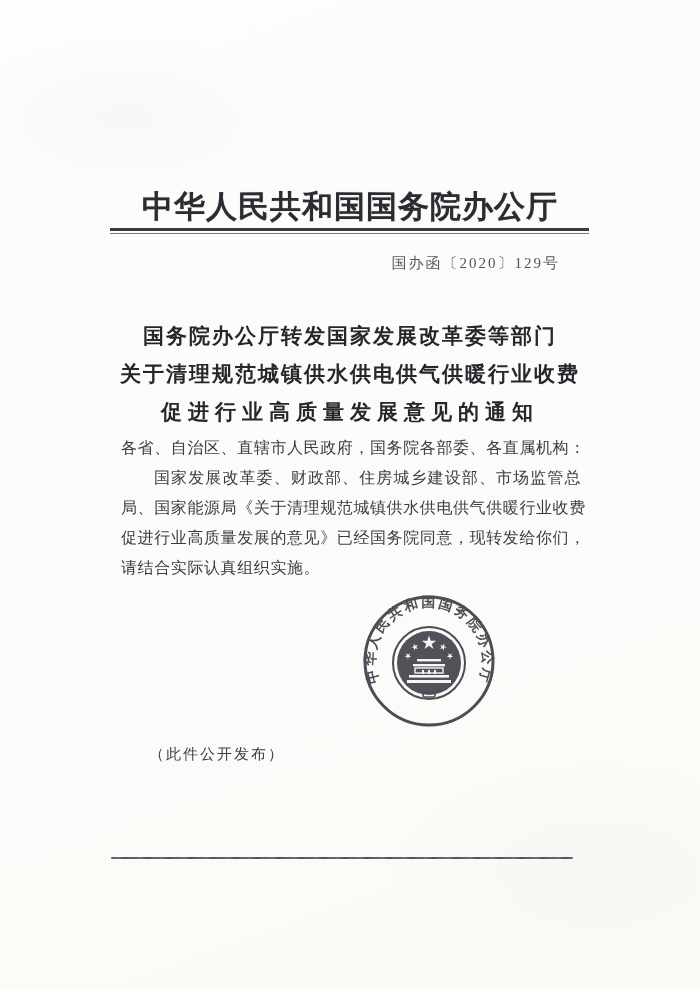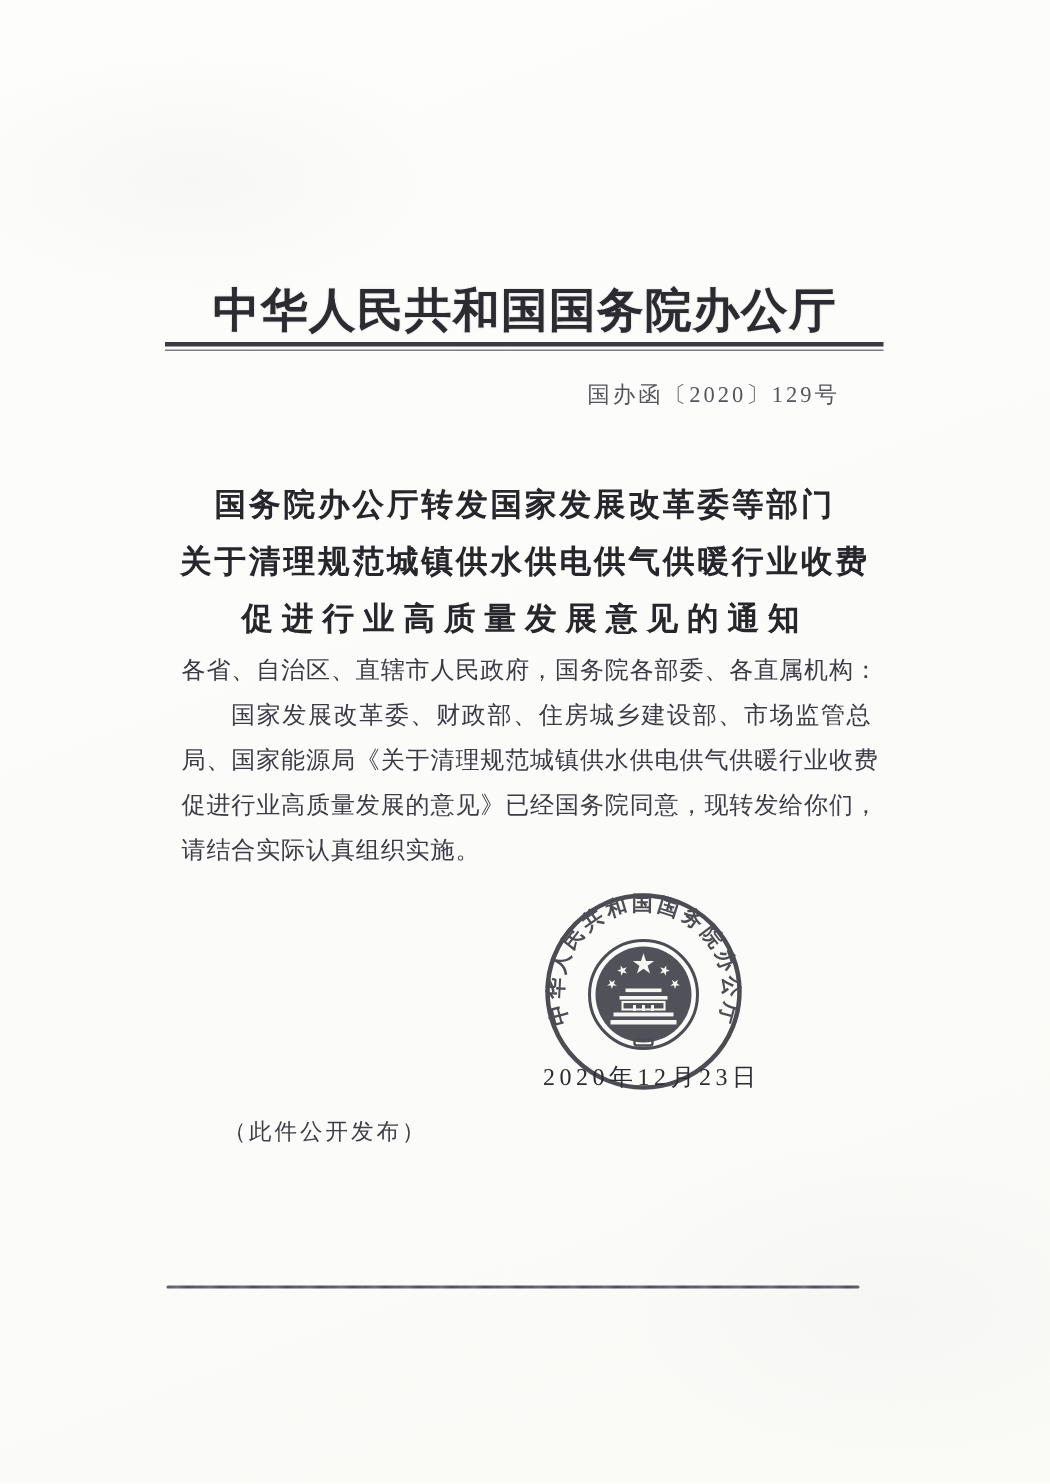--- a/index.html
+++ b/index.html
@@ -212,20 +212,19 @@
         <rect x="58" y="99" width="44" height="3"></rect>
         <rect x="73" y="89" width="2" height="4"></rect>
         <rect x="79" y="89" width="2" height="4"></rect>
         <rect x="85" y="89" width="2" height="4"></rect>
       </g>
 
       <rect x="74" y="112" width="12" height="4" rx="1.5" fill="none" stroke="#35353f" stroke-width="1.6"></rect>
     </g>
   </svg>
 
-  <div class="issue-date">2020年12月23日</div>
 
   <div class="public-note">（此件公开发布）</div>
 
   <div class="bottom-rule"></div>
 
   <div class="scan-smudge"></div>
 </div>
 
 </body></html>

